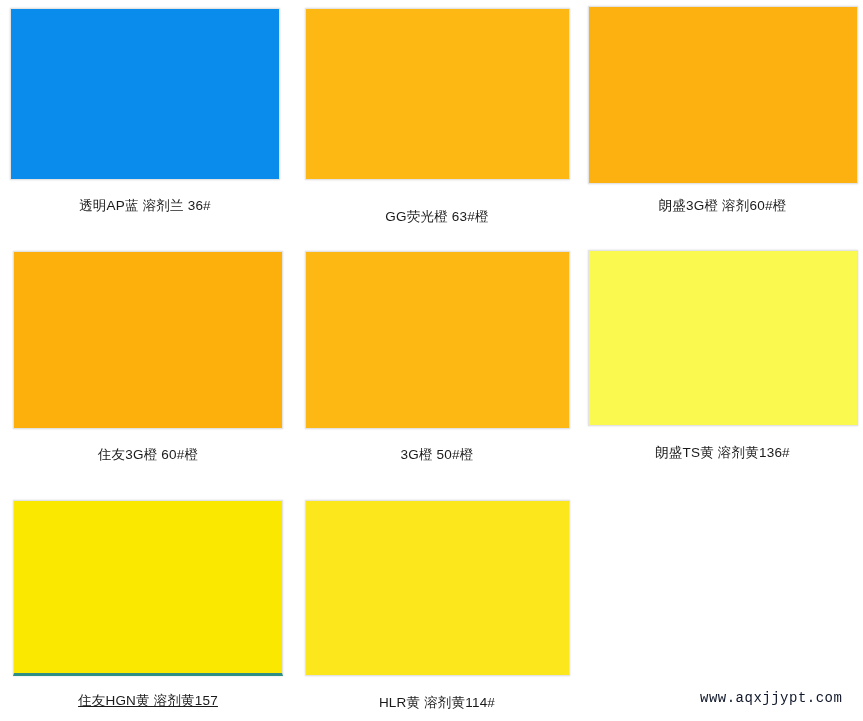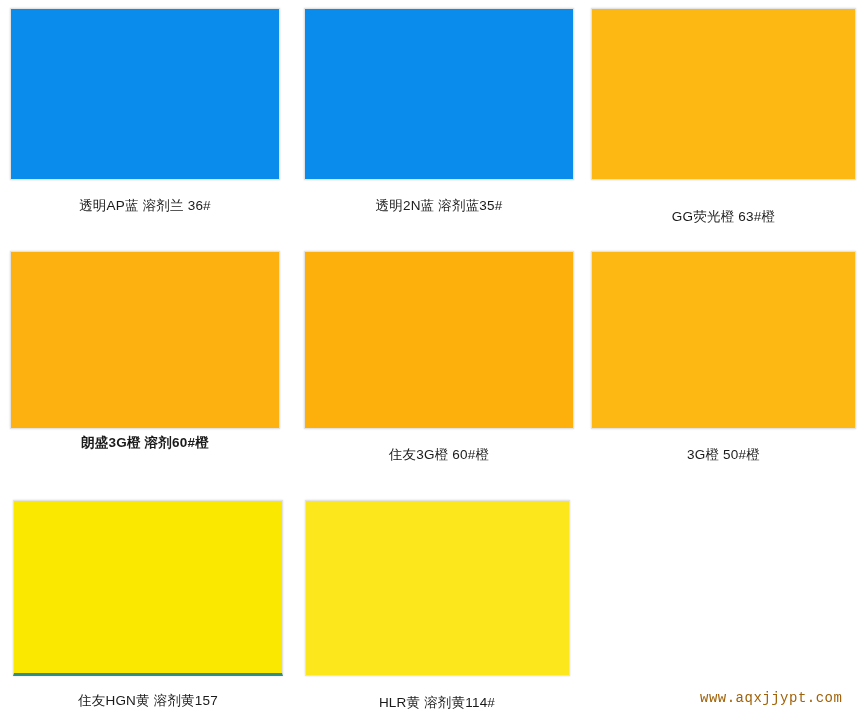--- a/index.html
+++ b/index.html
@@ -66,70 +66,64 @@
   .r1c1 .caption { margin-top: 17px; }
   .r1c2 .swatch-wrap { margin-top: 8px; margin-left: 6px; }
   .r1c2 .caption { margin-top: 17px; margin-left: 6px; }
   .r1c3 .swatch { width: 265px; }
   .r1c3 .swatch-wrap { margin-top: 8px; margin-left: 2px; }
   .r1c3 .caption { margin-top: 28px; margin-left: 2px; }
 
   
   .r2 .swatch { width: 270px; height: 178px; }
   .r2c1 .swatch-wrap { margin-top: 6px; }
-  .r2c1 .caption { margin-top: 5px; font-weight: bold; }
+  .r2c1 .caption { margin-top: 13px; }
   .r2c2 .swatch-wrap { margin-top: 6px; margin-left: 6px; }
   .r2c2 .caption { margin-top: 17px; margin-left: 6px; }
   .r2c3 .swatch { width: 265px; }
   .r2c3 .swatch-wrap { margin-top: 6px; margin-left: 2px; }
   .r2c3 .caption { margin-top: 17px; margin-left: 2px; }
 
   
   .r3 .swatch { height: 176px; }
   .r3c1 .swatch { width: 270px; }
   .r3c1 .swatch-wrap { margin-top: 5px; }
   .r3c1 .caption { margin-top: 18px; }
   .r3c2 .swatch { width: 270px; border-bottom: 3px solid #2f8f86; }
   .r3c2 .swatch-wrap { margin-top: 5px; margin-left: 6px; }
-  .r3c2 .caption { margin-top: 16px; margin-left: 6px; }
+  .r3c2 .caption { margin-top: 16px; margin-left: 6px; text-decoration: underline; }
   .r3c3 .swatch { width: 265px; }
   .r3c3 .swatch-wrap { margin-top: 5px; margin-left: 2px; }
   .r3c3 .caption { margin-top: 18px; margin-left: 2px; }
 
   .watermark {
     position: absolute;
     left: 700px;
     top: 690px;
     font-family: "Liberation Mono", "DejaVu Sans Mono", monospace;
     font-size: 14px;
-    color: #a16207;
+    color: #0f172a;
     letter-spacing: 0.5px;
     white-space: nowrap;
     pointer-events: none;
   }
 </style>
 </head>
 <body>
 
 <div class="gallery">
   <div class="grid">
 
     <div class="cell r1 r1c1">
       <div class="swatch-wrap">
         <div class="swatch" style="background-color: rgb(10, 140, 236);"></div>
       </div>
       <div class="caption">透明AP蓝 溶剂兰 36#</div>
     </div>
 
-    <div class="cell r1 r1c2">
-      <div class="swatch-wrap">
-        <div class="swatch" style="background-color: rgb(10, 140, 236);"></div>
-      </div>
-      <div class="caption">透明2N蓝 溶剂蓝35#</div>
-    </div>
 
     <div class="cell r1 r1c3">
       <div class="swatch-wrap">
         <div class="swatch" style="background-color: rgb(253, 184, 19);"></div>
       </div>
       <div class="caption">GG荧光橙 63#橙</div>
     </div>
 
     <div class="cell r2 r2c1">
       <div class="swatch-wrap">
@@ -145,20 +139,26 @@
       <div class="caption">住友3G橙 60#橙</div>
     </div>
 
     <div class="cell r2 r2c3">
       <div class="swatch-wrap">
         <div class="swatch" style="background-color: rgb(253, 184, 19);"></div>
       </div>
       <div class="caption">3G橙 50#橙</div>
     </div>
 
+    <div class="cell r3 r3c1">
+      <div class="swatch-wrap">
+        <div class="swatch" style="background-color: rgb(249, 249, 79);"></div>
+      </div>
+      <div class="caption">朗盛TS黄 溶剂黄136#</div>
+    </div>
 
     <div class="cell r3 r3c2">
       <div class="swatch-wrap">
         <div class="swatch" style="background-color: rgb(251, 232, 0); border-bottom: 3px solid rgb(47, 143, 134);"></div>
       </div>
       <div class="caption">住友HGN黄 溶剂黄157</div>
     </div>
 
     <div class="cell r3 r3c3">
       <div class="swatch-wrap">

